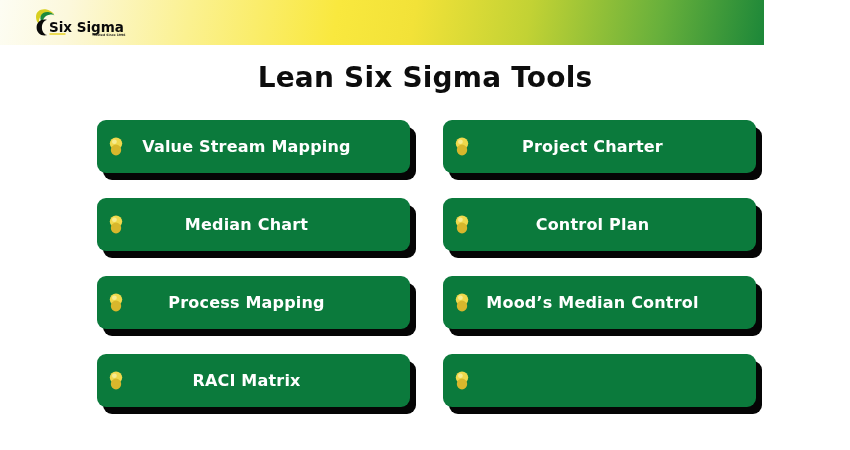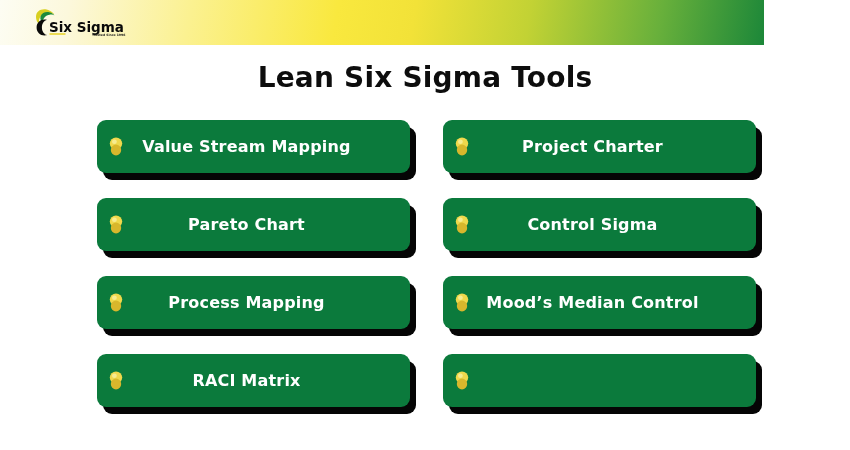--- a/index.html
+++ b/index.html
@@ -204,35 +204,35 @@
     <div class="card-wrap">
       <div class="card-shadow"></div>
       <div class="card">
         <span class="bullet-icon">
           <svg width="18" height="22" viewBox="0 0 18 22" xmlns="http://www.w3.org/2000/svg">
             <ellipse cx="9" cy="7.5" rx="6.2" ry="6" fill="#efd84c"></ellipse>
             <ellipse cx="9" cy="14" rx="5.2" ry="5.4" fill="#d8b72c"></ellipse>
             <ellipse cx="7.4" cy="5.8" rx="2.4" ry="2.2" fill="#f7ec90"></ellipse>
           </svg>
         </span>
-        <span class="card-label">Pareto Chart</span>
-      </div>
-    </div>
-
-    <div class="card-wrap">
-      <div class="card-shadow"></div>
-      <div class="card">
-        <span class="bullet-icon">
-          <svg width="18" height="22" viewBox="0 0 18 22" xmlns="http://www.w3.org/2000/svg">
-            <ellipse cx="9" cy="7.5" rx="6.2" ry="6" fill="#efd84c"></ellipse>
-            <ellipse cx="9" cy="14" rx="5.2" ry="5.4" fill="#d8b72c"></ellipse>
-            <ellipse cx="7.4" cy="5.8" rx="2.4" ry="2.2" fill="#f7ec90"></ellipse>
-          </svg>
-        </span>
-        <span class="card-label">Control Sigma</span>
+        <span class="card-label">Median Chart</span>
+      </div>
+    </div>
+
+    <div class="card-wrap">
+      <div class="card-shadow"></div>
+      <div class="card">
+        <span class="bullet-icon">
+          <svg width="18" height="22" viewBox="0 0 18 22" xmlns="http://www.w3.org/2000/svg">
+            <ellipse cx="9" cy="7.5" rx="6.2" ry="6" fill="#efd84c"></ellipse>
+            <ellipse cx="9" cy="14" rx="5.2" ry="5.4" fill="#d8b72c"></ellipse>
+            <ellipse cx="7.4" cy="5.8" rx="2.4" ry="2.2" fill="#f7ec90"></ellipse>
+          </svg>
+        </span>
+        <span class="card-label">Control Plan</span>
       </div>
     </div>
   </div>
 
   <div class="row">
     <div class="card-wrap">
       <div class="card-shadow"></div>
       <div class="card">
         <span class="bullet-icon">
           <svg width="18" height="22" viewBox="0 0 18 22" xmlns="http://www.w3.org/2000/svg">

